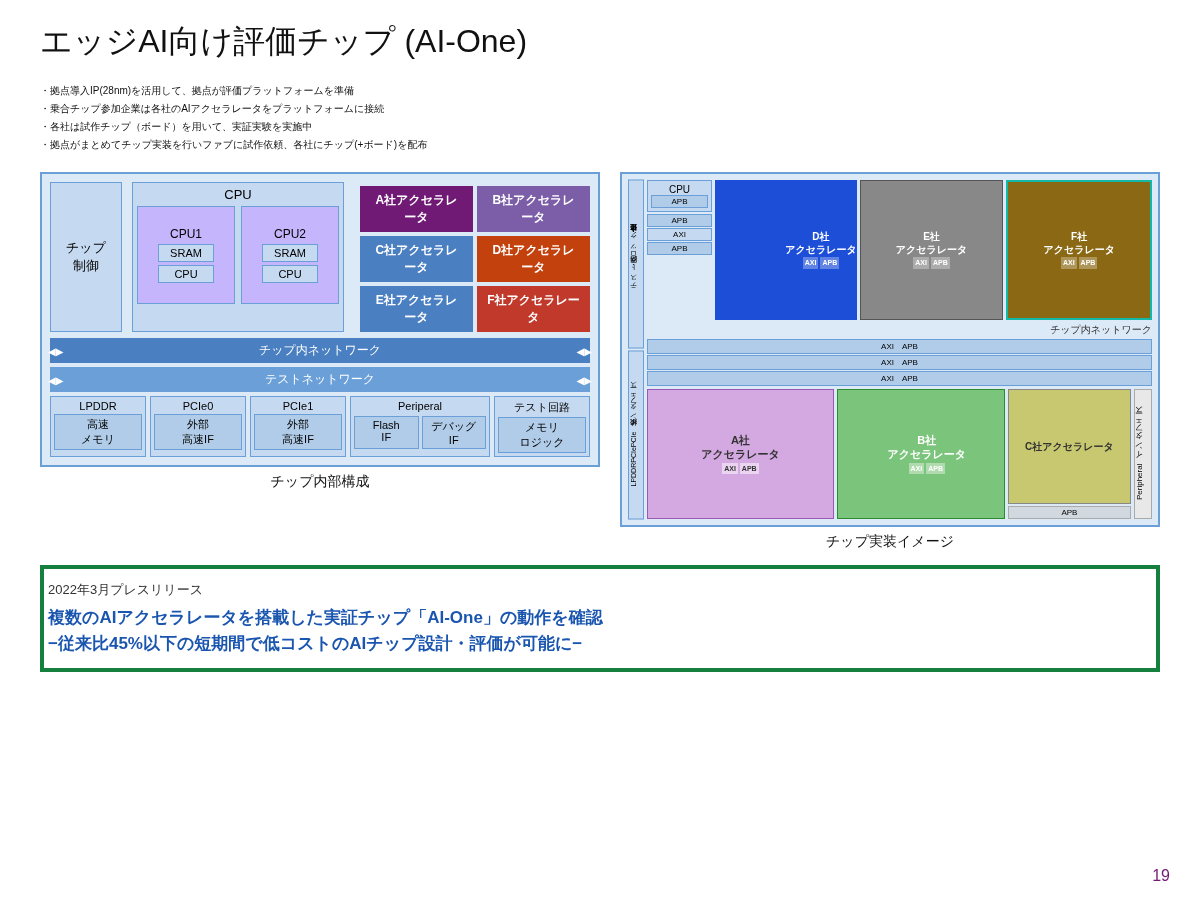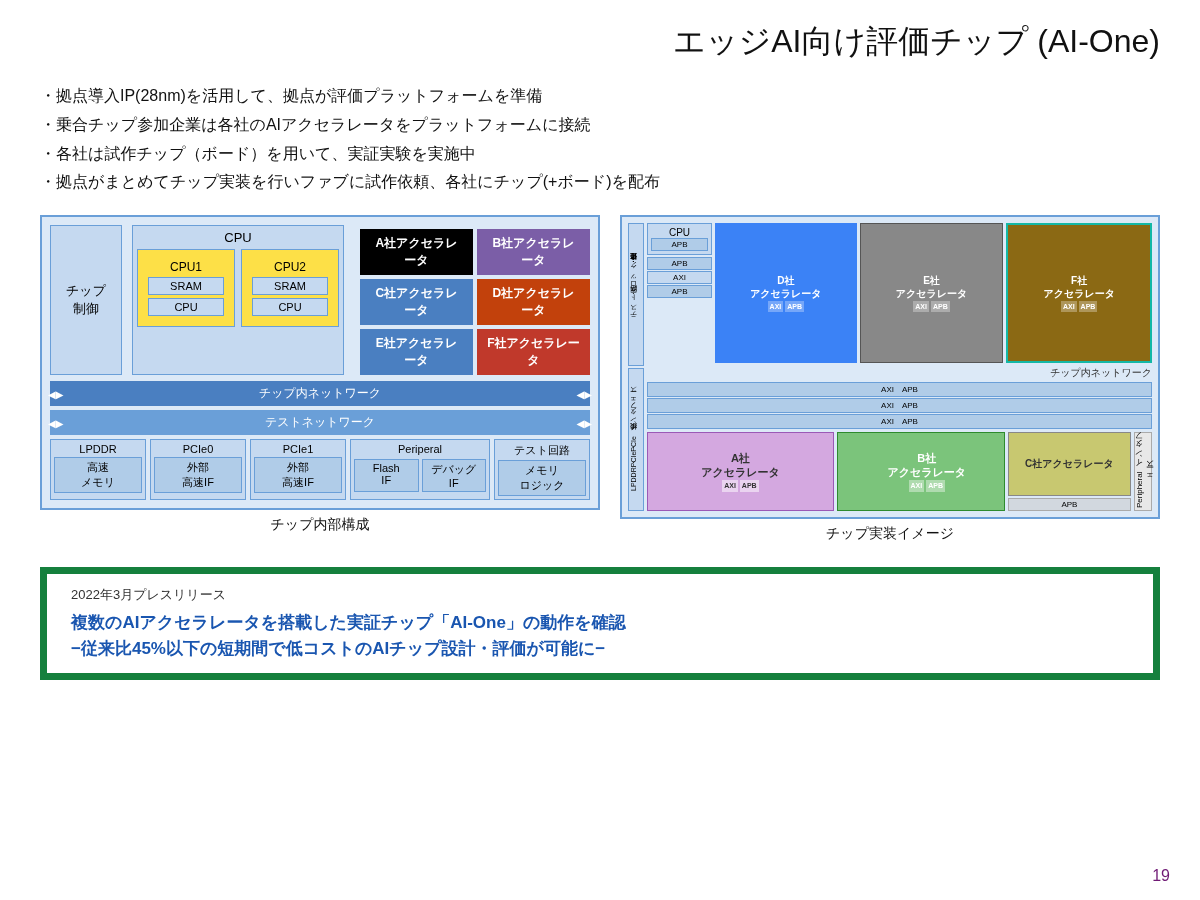--- a/index.html
+++ b/index.html
@@ -7,29 +7,29 @@
       background: #fff;
       font-family: "Meiryo", "MS Gothic", "Hiragino Kaku Gothic Pro", sans-serif;
       width: 1200px;
       height: 900px;
       overflow: hidden;
       position: relative;
       padding: 20px 40px;
     }
 
     .page-title {
-      text-align: right;
+      text-align: left;
       font-size: 32px;
       font-weight: normal;
       margin-bottom: 18px;
       color: #111;
     }
 
     .bullet-points {
-      font-size: 16px;
+      font-size: 10px;
       line-height: 1.8;
       margin-bottom: 18px;
       color: #111;
     }
 
     .main-content {
       display: flex;
       gap: 20px;
       align-items: flex-start;
     }
@@ -77,22 +77,22 @@
     }
 
     .cpu-units {
       display: flex;
       gap: 6px;
     }
 
     .cpu-unit {
       flex: 1;
       border: 1.5px solid #6a9fd8;
-      background: #fde047;
-      padding: 10px;
+      background: #c4b5fd;
+      padding: 20px;
     }
 
     .cpu-unit-label {
       text-align: center;
       font-size: 12px;
       margin-bottom: 3px;
     }
 
     .sram-box {
       border: 1.5px solid #6a9fd8;
@@ -121,21 +121,21 @@
     }
 
     .legend-item {
       padding: 6px 10px;
       font-size: 12px;
       text-align: center;
       color: #fff;
       font-weight: bold;
     }
 
-    .legend-a { background: #000000; }
+    .legend-a { background: #701a75; }
     .legend-b { background: #7b5ea7; }
     .legend-c { background: #4a7fc1; }
     .legend-d { background: #c2410c; }
     .legend-e { background: #4a7fc1; }
     .legend-f { background: #c0392b; }
 
     
     .network-bar {
       background: #4a7fc1;
       color: #fff;
@@ -218,21 +218,21 @@
       display: flex;
       align-items: center;
       justify-content: center;
       font-size: 10px;
       font-weight: bold;
       color: #fff;
       text-align: center;
       line-height: 1.3;
     }
 
-    .impl-acc-d { background: #3b82f6; }
+    .impl-acc-d { background: #1d4ed8; justify-content: flex-end; }
     .impl-acc-e { background: #7b7b7b; }
     .impl-acc-f { background: #8b6914; }
 
     .impl-acc-a { background: #d4a8e0; border: 1px solid #9b59b6; }
     .impl-acc-b { background: #7bc47b; border: 1px solid #2e8b2e; }
 
     .impl-side-label {
       writing-mode: vertical-rl;
       transform: rotate(180deg);
       font-size: 8px;
@@ -255,23 +255,23 @@
     }
 
     .impl-caption {
       text-align: center;
       font-size: 14px;
       margin-top: 6px;
     }
 
     
     .press-box {
-      border: 7px solid #15803d;
-      padding: 12px 24px;
-      margin-top: 24px;
+      border: 4px solid #15803d;
+      padding: 12px 4px;
+      margin-top: 14px;
       font-size: 13px;
     }
 
     .press-title {
       font-size: 13px;
       color: #333;
       margin-bottom: 6px;
     }
 
     .press-main {
@@ -464,21 +464,21 @@
             <div style="font-size:10px;text-align:right;color:#333;">チップ内ネットワーク</div>
             <div style="display:flex;gap:2px;">
               <div style="flex:1;display:flex;flex-direction:column;gap:1px;">
                 <div style="background:#b0cce8;border:1px solid #6a9fd8;font-size:8px;padding:1px;text-align:center;">AXI　APB</div>
                 <div style="background:#b0cce8;border:1px solid #6a9fd8;font-size:8px;padding:1px;text-align:center;">AXI　APB</div>
                 <div style="background:#b0cce8;border:1px solid #6a9fd8;font-size:8px;padding:1px;text-align:center;">AXI　APB</div>
               </div>
             </div>
           </div>
 
-          <div style="display:flex;gap:3px;height:79px;">
+          <div style="display:flex;gap:3px;height:130px;">
             <div class="impl-acc impl-acc-a" style="flex:1.2;display:flex;align-items:center;justify-content:center;flex-direction:column;font-size:11px;font-weight:bold;color:#333;">
               <div>A社</div>
               <div>アクセラレータ</div>
               <div class="bus-row">
                 <span style="background:rgba(255,255,255,0.5);font-size:7px;padding:1px 2px;">AXI</span>
                 <span style="background:rgba(255,255,255,0.5);font-size:7px;padding:1px 2px;">APB</span>
               </div>
             </div>
             <div class="impl-acc impl-acc-b" style="flex:1;display:flex;align-items:center;justify-content:center;flex-direction:column;font-size:11px;font-weight:bold;color:#fff;padding-left:12px;">
               <div>B社</div>

